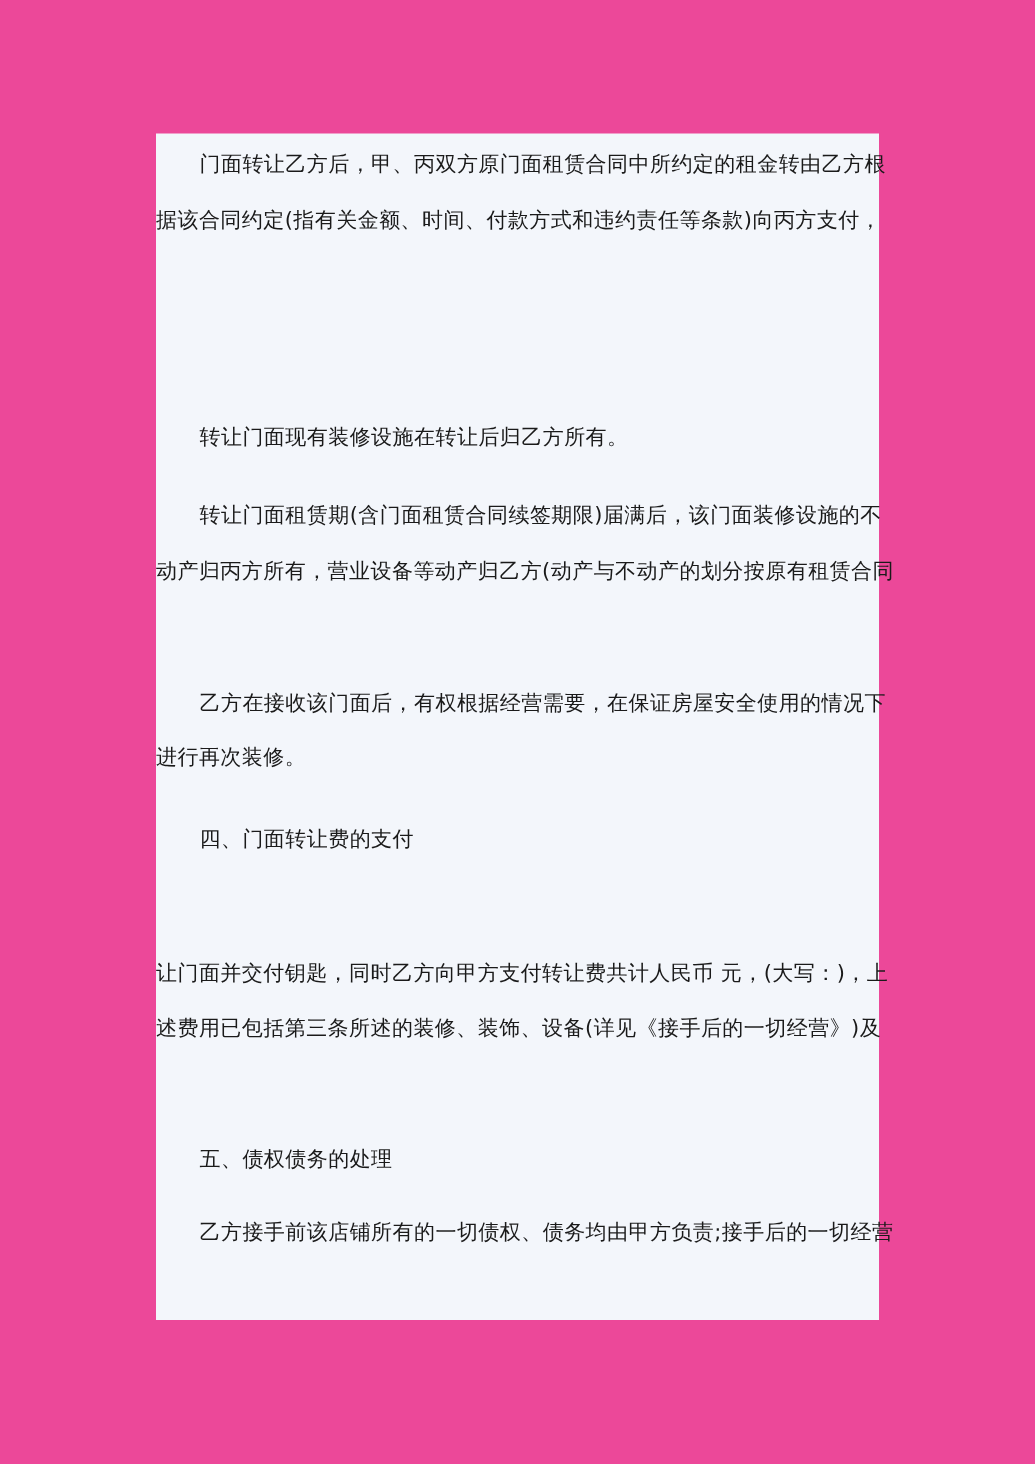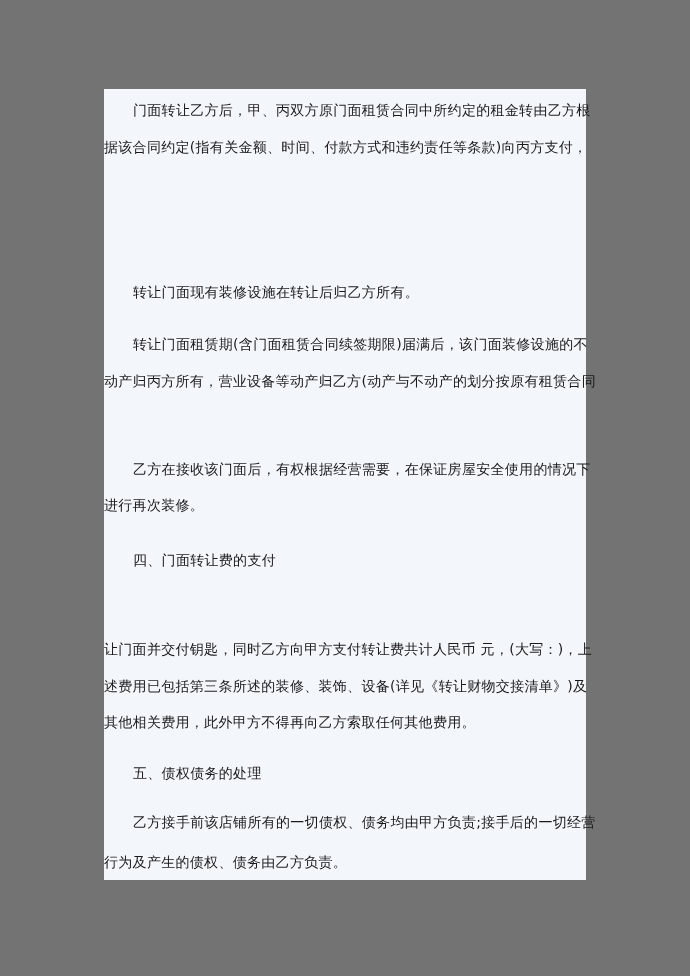--- a/index.html
+++ b/index.html
@@ -11,21 +11,21 @@
       width: 690px;
       height: 976px;
       position: relative;
       overflow: hidden;
       font-family: "DejaVu Sans", "Liberation Sans", sans-serif;
     }
     .page {
       position: absolute;
       left: 0; top: 0;
       width: 690px; height: 976px;
-      background: #737373;
+      background: #ec4899;
     }
     .content-block {
       position: absolute;
       left: 104px;
       top: 89px;
       width: 482px;
       height: 791px;
       background: #f3f6fb;
     }
     .line {
@@ -55,20 +55,18 @@
 
   <div class="line indent" style="top:334px">转让门面租赁期(含门面租赁合同续签期限)届满后，该门面装修设施的不</div>
   <div class="line" style="top:371px">动产归丙方所有，营业设备等动产归乙方(动产与不动产的划分按原有租赁合同</div>
 
   <div class="line indent" style="top:459px">乙方在接收该门面后，有权根据经营需要，在保证房屋安全使用的情况下</div>
   <div class="line" style="top:495px">进行再次装修。</div>
 
   <div class="line indent" style="top:550px">四、门面转让费的支付</div>
 
   <div class="line" style="top:639px">让门面并交付钥匙，同时乙方向甲方支付转让费共计人民币 元，(大写：)，上</div>
-  <div class="line" style="top:676px">述费用已包括第三条所述的装修、装饰、设备(详见《转让财物交接清单》)及</div>
-  <div class="line" style="top:712px">其他相关费用，此外甲方不得再向乙方索取任何其他费用。</div>
+  <div class="line" style="top:676px">述费用已包括第三条所述的装修、装饰、设备(详见《接手后的一切经营》)及</div>
 
   <div class="line indent" style="top:763px">五、债权债务的处理</div>
 
   <div class="line indent" style="top:812px">乙方接手前该店铺所有的一切债权、债务均由甲方负责;接手后的一切经营</div>
-  <div class="line" style="top:852px">行为及产生的债权、债务由乙方负责。</div>
 </div>
 
 </body></html>

